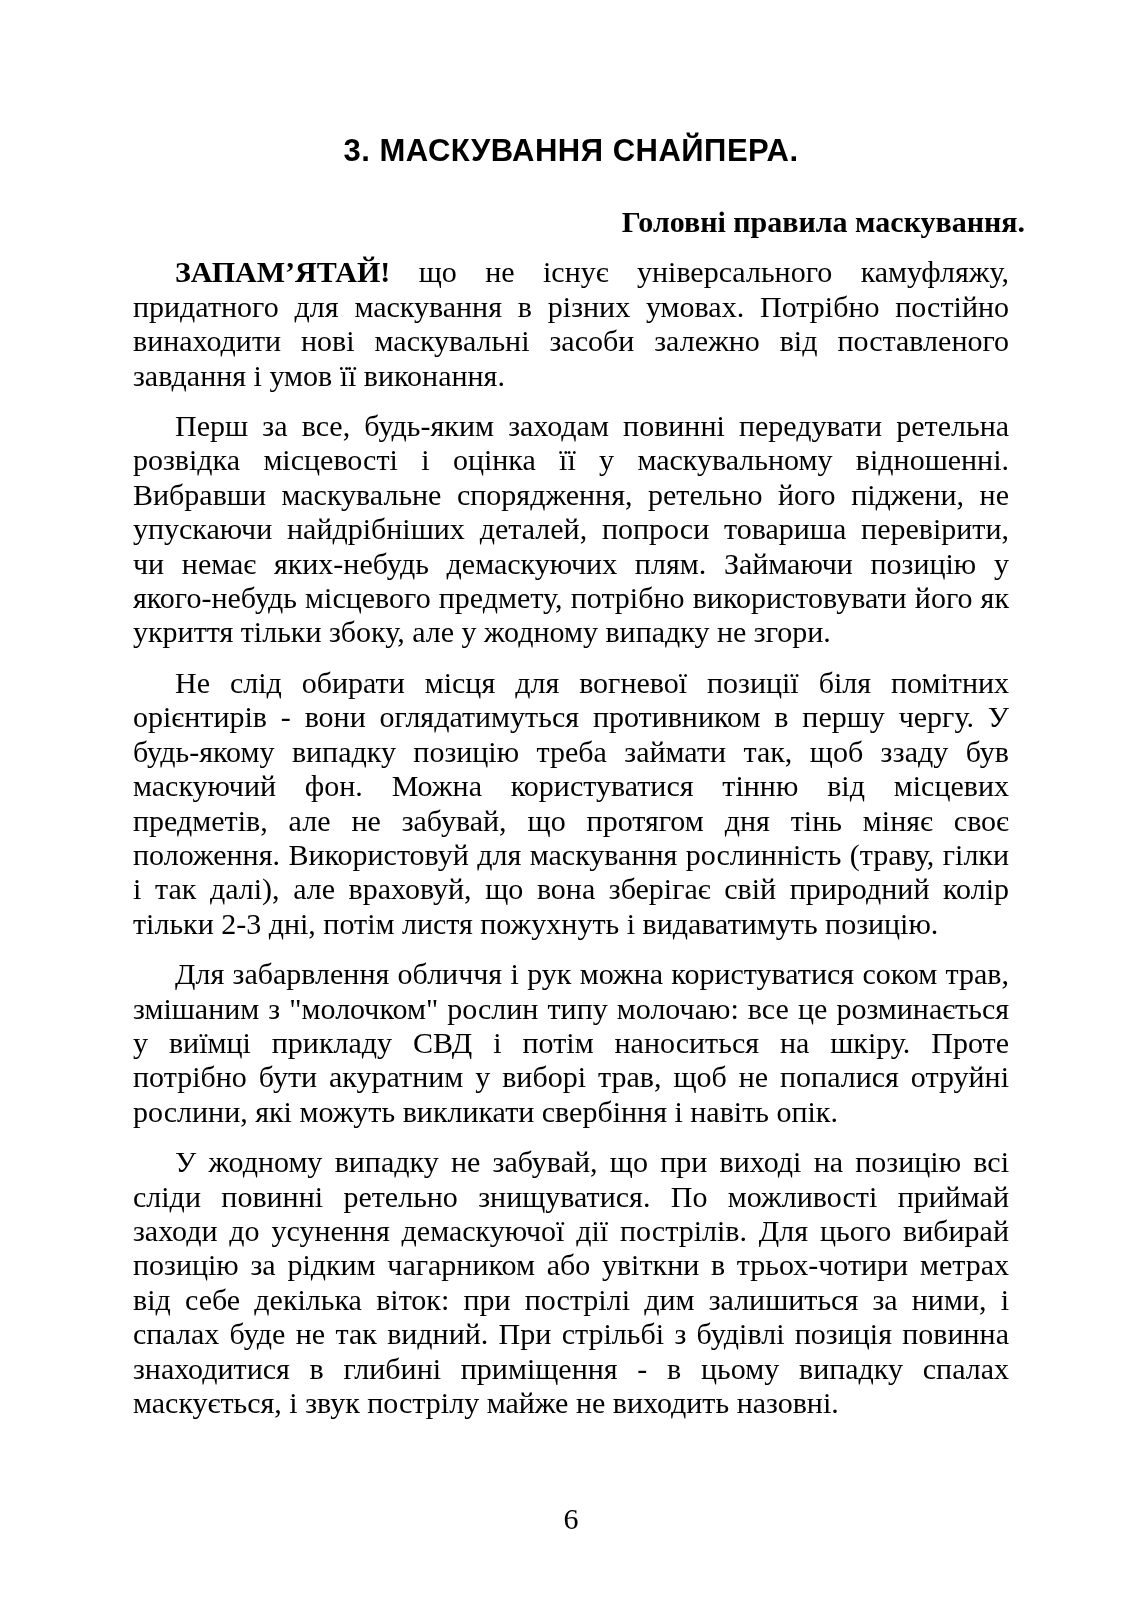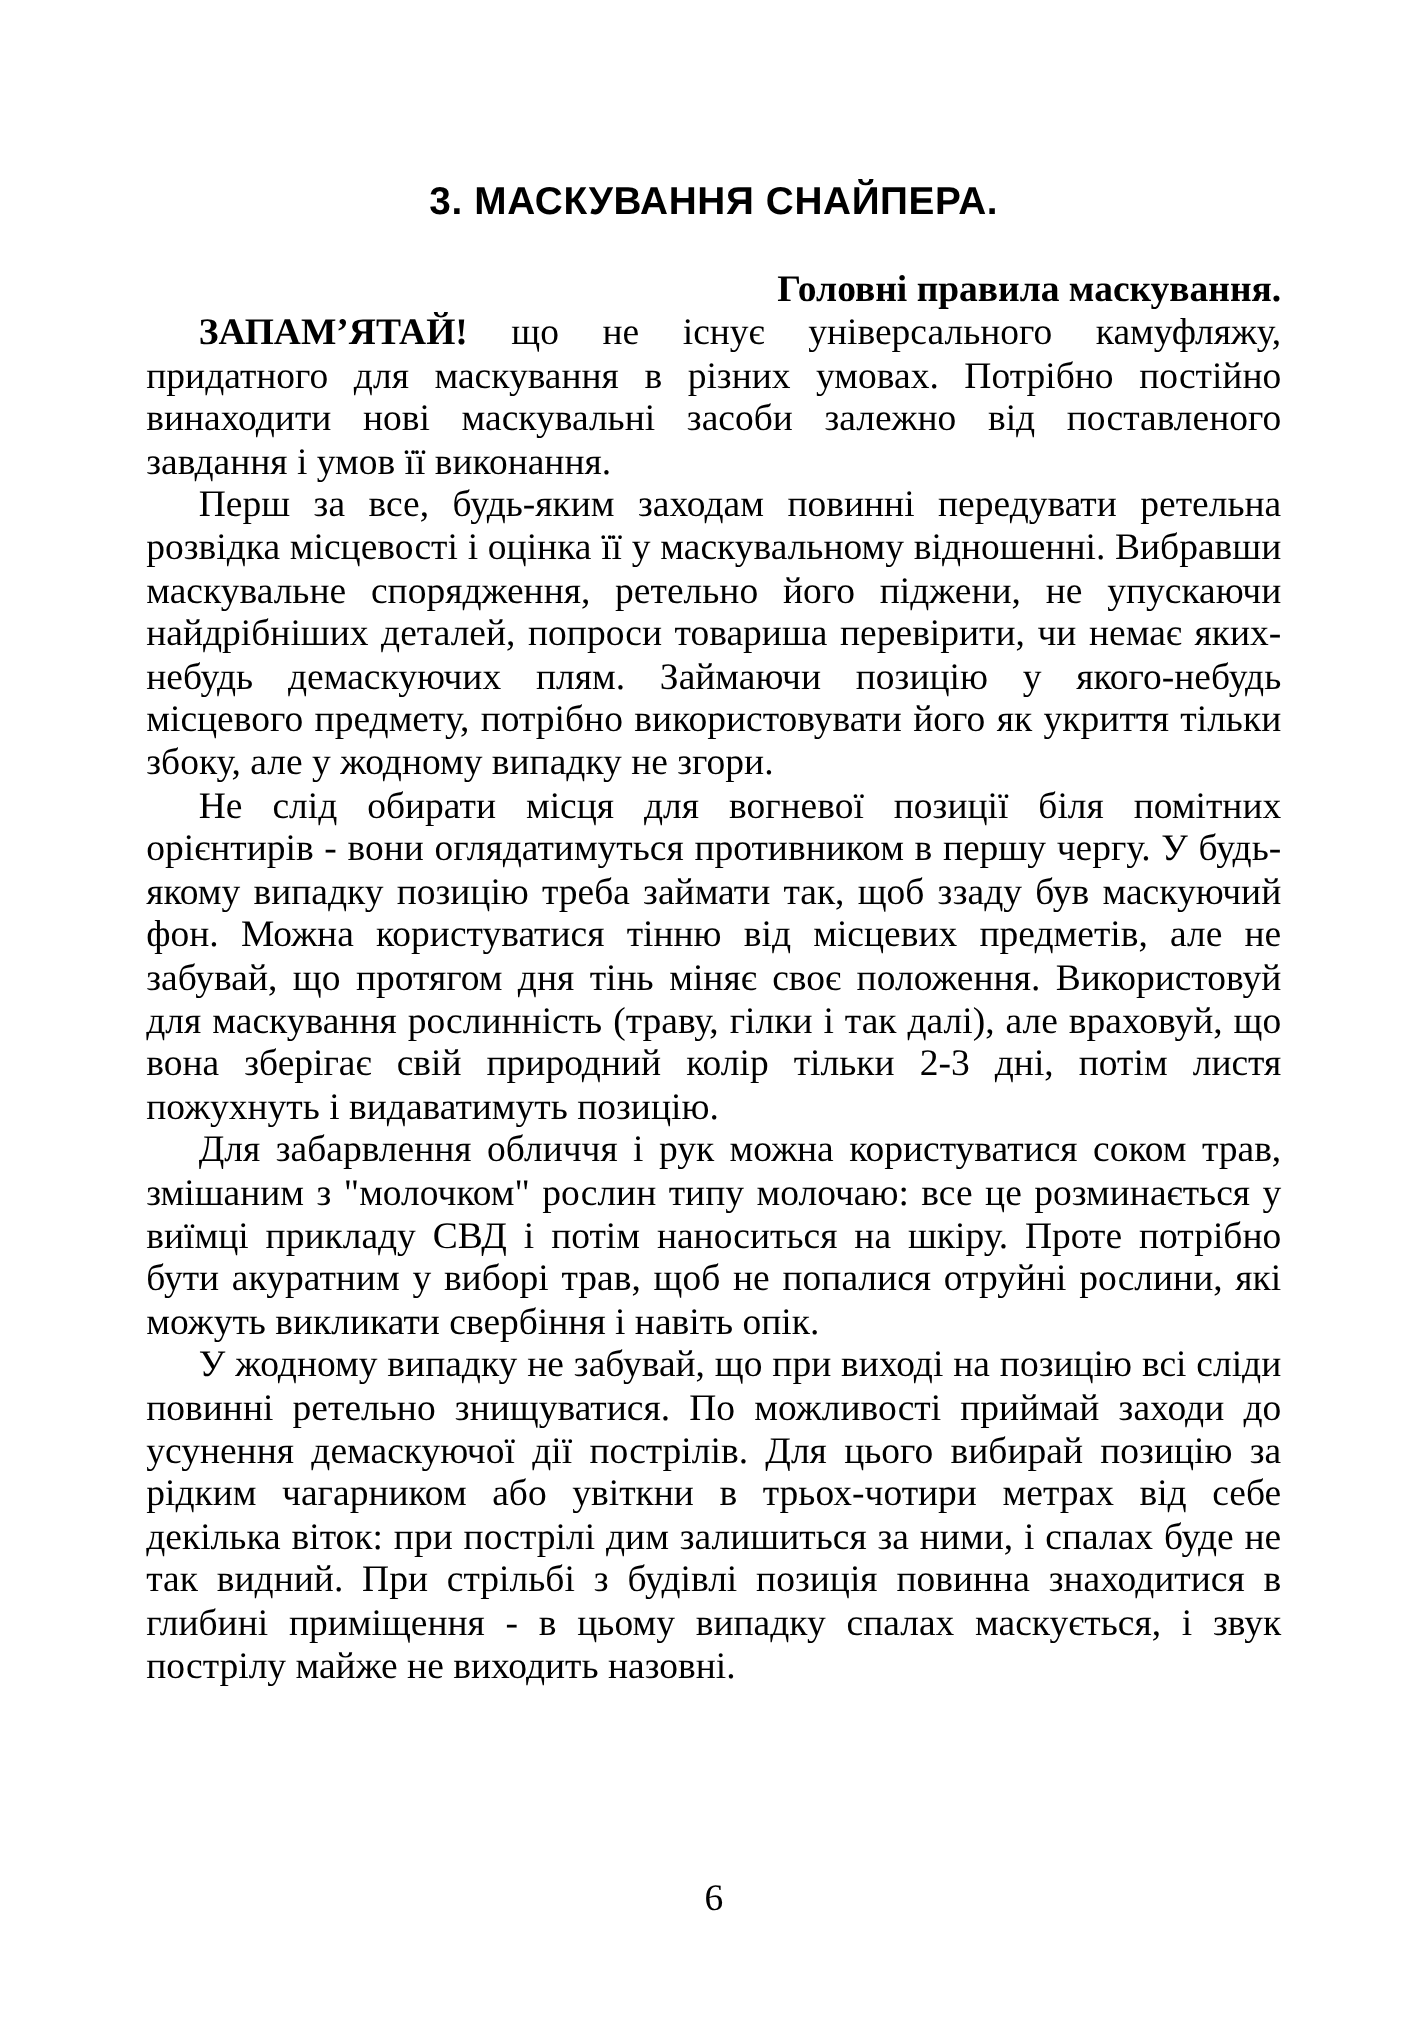--- a/index.html
+++ b/index.html
@@ -10,21 +10,21 @@
   .page {
     position: relative;
     width: 1142px;
     height: 1615px;
     background: #ffffff;
     color: #000000;
     font-family: "Liberation Serif", serif;
     overflow: hidden;
   }
   .title {
-    margin: 13px;
+    margin: 3px;
     padding-top: 130px;
     font-family: "Liberation Sans", sans-serif;
     font-weight: bold;
     font-size: 31px;
     line-height: 36px;
     text-align: center;
     letter-spacing: 0.5px;
   }
   .body-text {
     width: 908px;
@@ -34,21 +34,21 @@
     text-align: justify;
   }
   .section-heading {
     margin: 0;
     font-size: 30px;
     line-height: 34.4px;
     font-weight: bold;
     text-align: right;
   }
   .para {
-    margin: 0;
+    margin: 16px;
     text-indent: 42px;
   }
   .para .lead {
     font-weight: bold;
   }
   .page-number {
     position: absolute;
     top: 1502px;
     left: 0;
     width: 100%;

